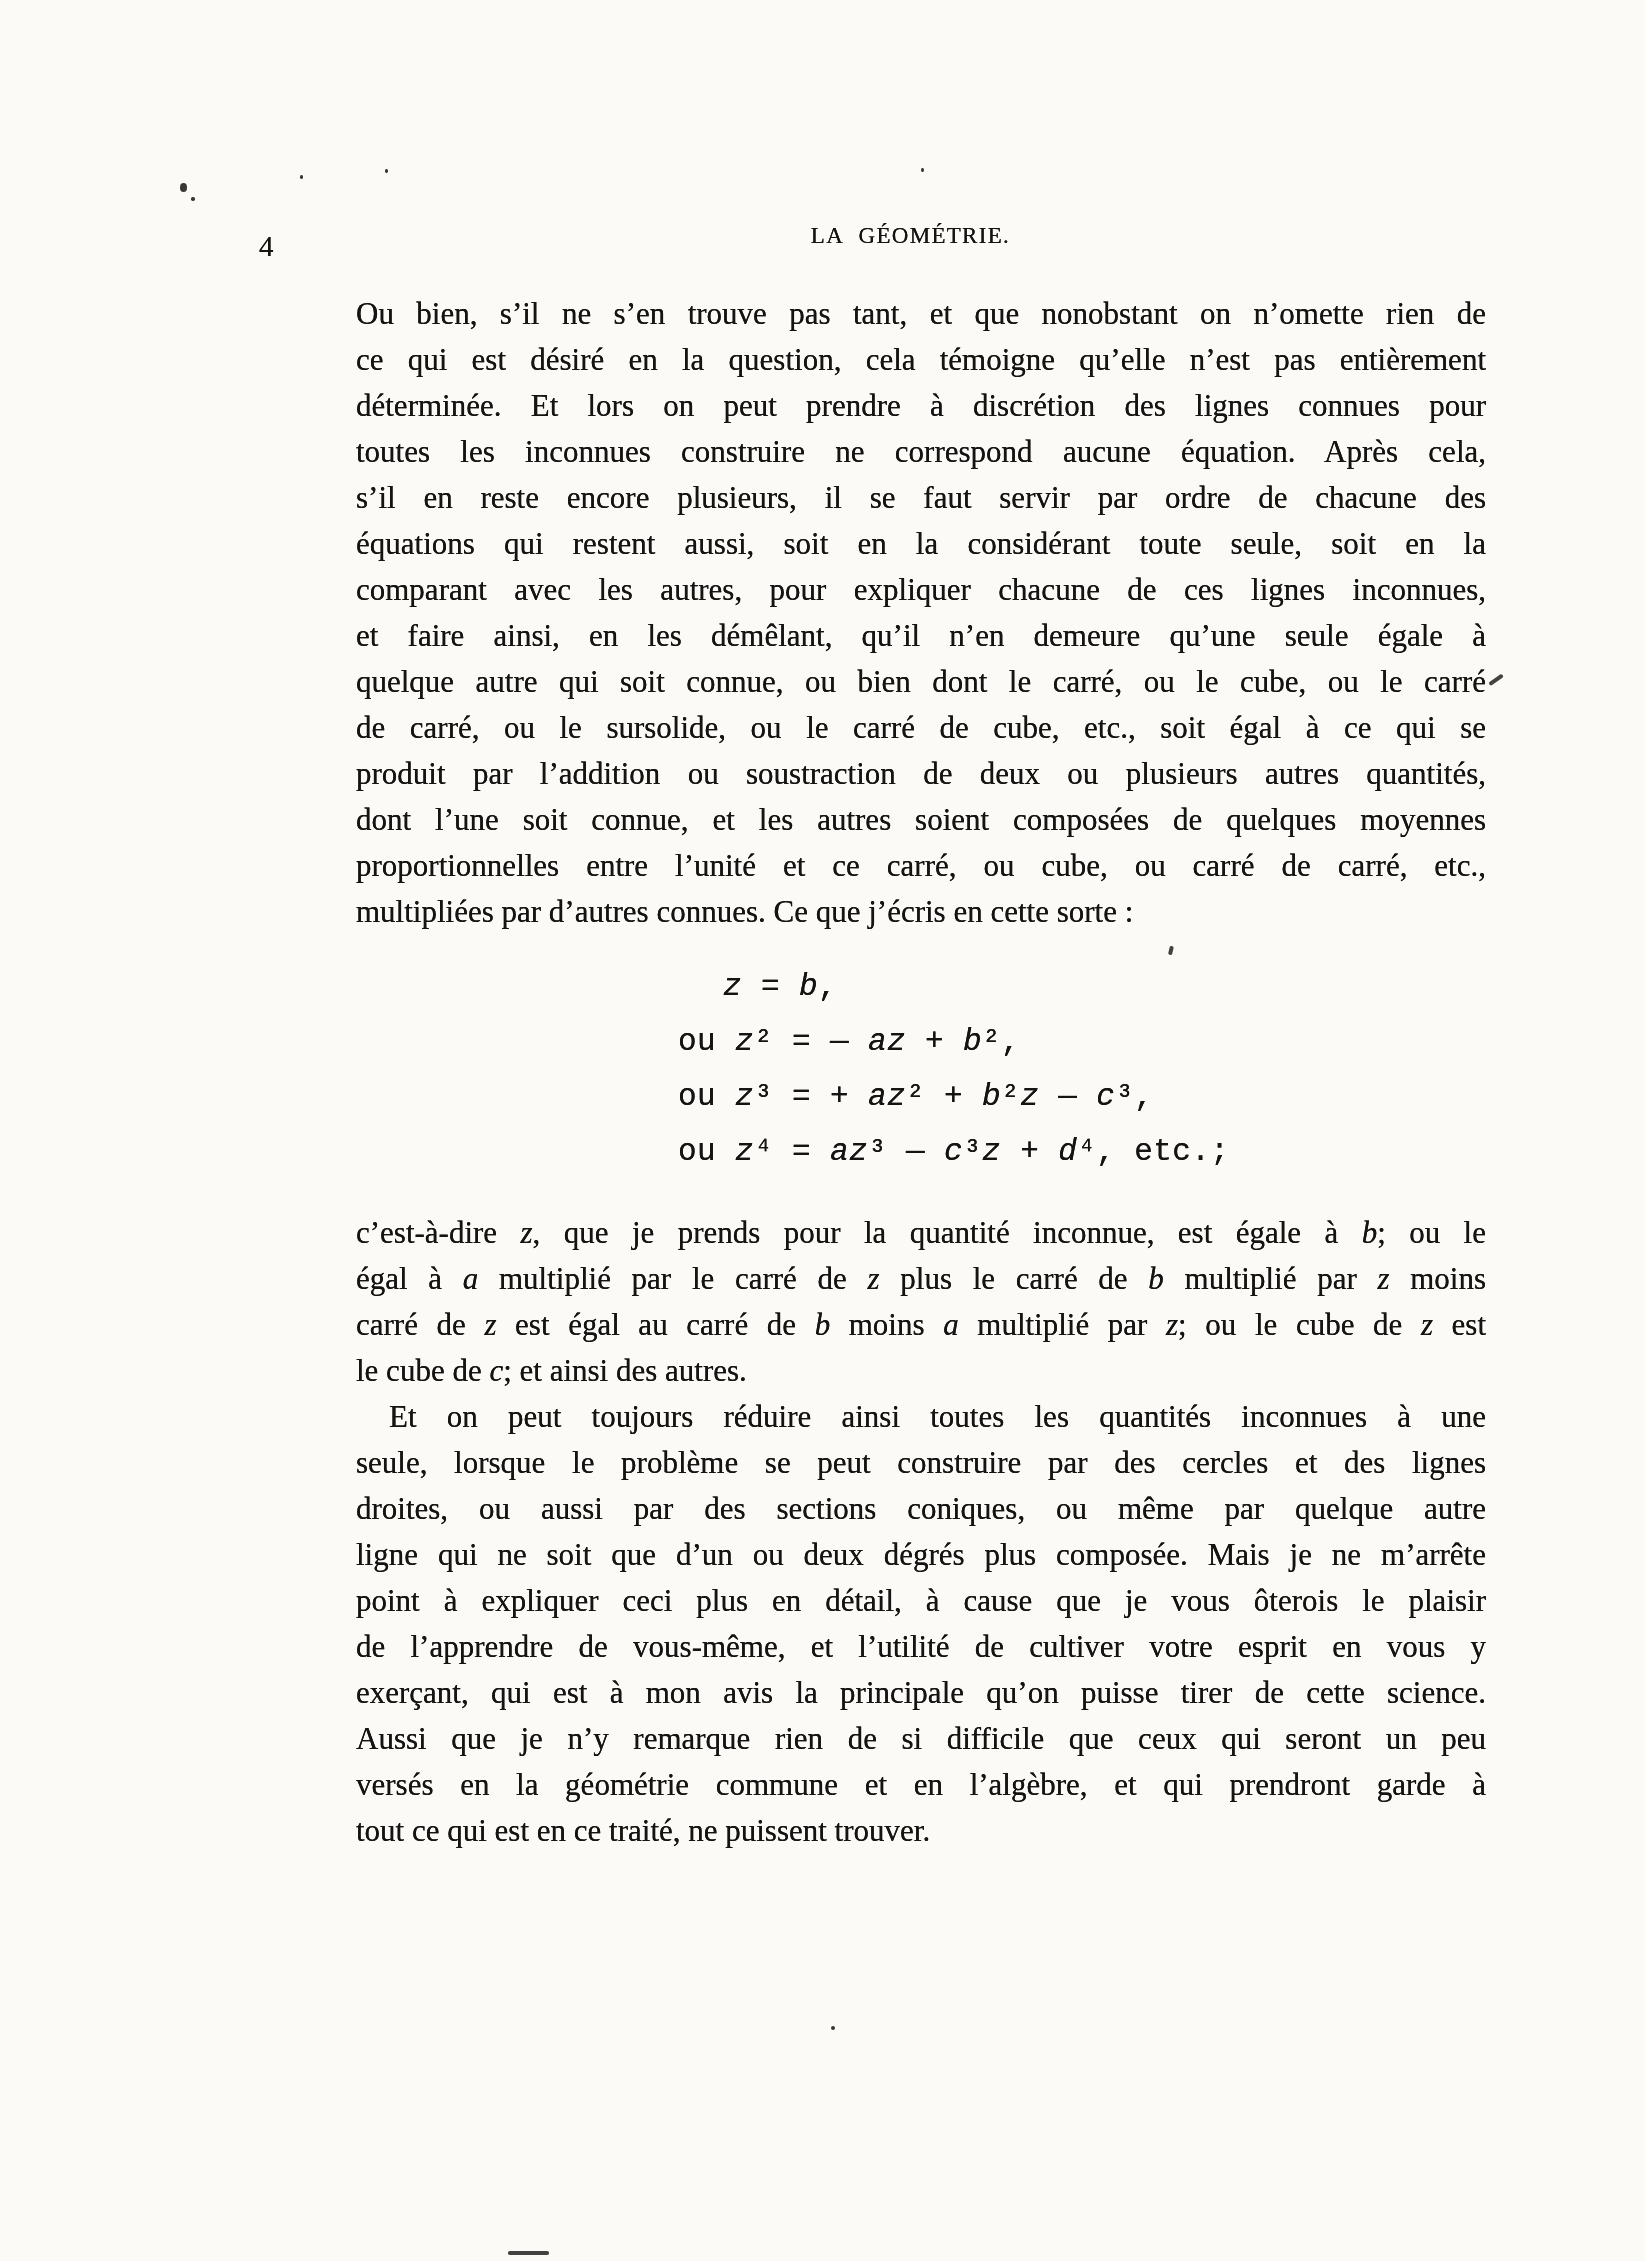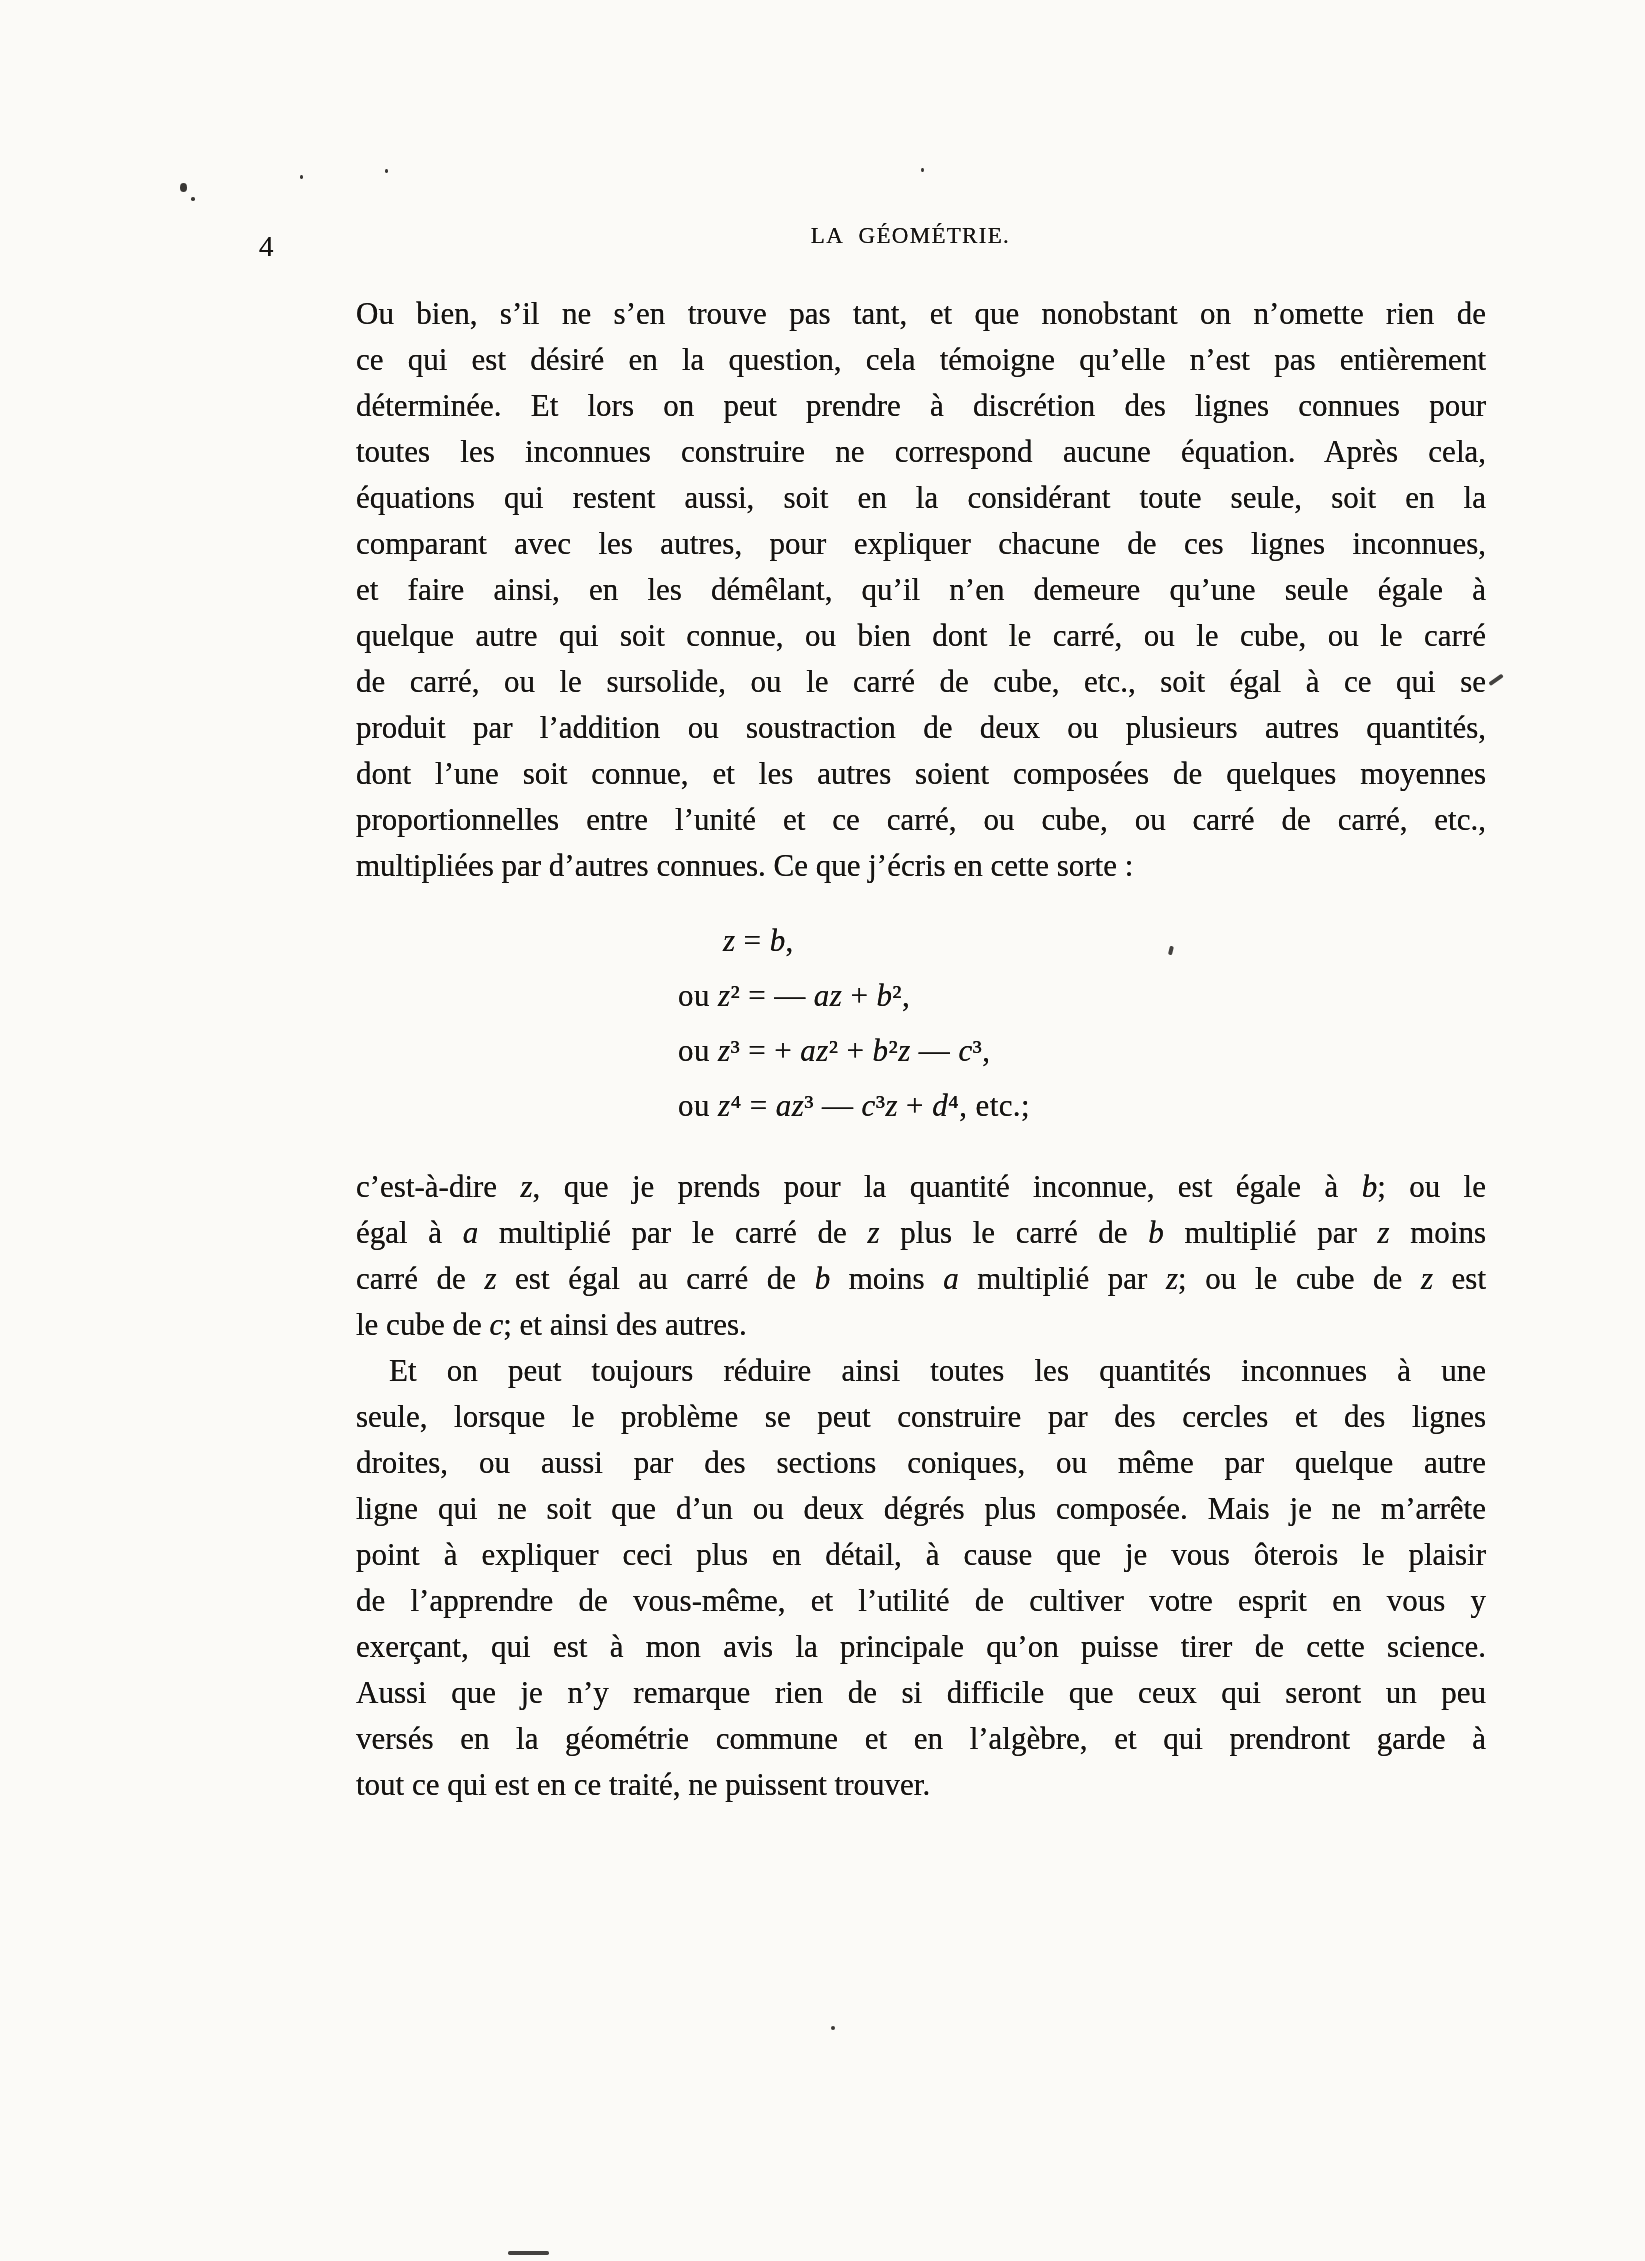--- a/index.html
+++ b/index.html
@@ -57,20 +57,21 @@
   }
   .equations {
     margin: 24px 0 31px 322px;
     line-height: 55px;
     letter-spacing: 0.4px;
   }
   .equations .line,
   .equations .line-last {
     text-align: left;
     text-align-last: left;
+    font-family: Liberation Mono, monospace;
   }
   .equations .line:first-child {
     padding-left: 45px;
   }
   .para-3 .line:first-child {
     text-indent: 33px;
   }
   i { font-style: italic; }
   
   .speck {
@@ -94,20 +95,21 @@
   <div class="header-number">4</div>
 
   <div class="header-title">LA GÉOMÉTRIE.</div>
 
   <div class="text-block">
     <div class="paragraph para-1">
         <div class="line">Ou bien, s’il ne s’en trouve pas tant, et que nonobstant on n’omette rien de</div>
         <div class="line">ce qui est désiré en la question, cela témoigne qu’elle n’est pas entièrement</div>
         <div class="line">déterminée. Et lors on peut prendre à discrétion des lignes connues pour</div>
         <div class="line">toutes les inconnues construire ne correspond aucune équation. Après cela,</div>
+        <div class="line">s’il en reste encore plusieurs, il se faut servir par ordre de chacune des</div>
         <div class="line">équations qui restent aussi, soit en la considérant toute seule, soit en la</div>
         <div class="line">comparant avec les autres, pour expliquer chacune de ces lignes inconnues,</div>
         <div class="line">et faire ainsi, en les démêlant, qu’il n’en demeure qu’une seule égale à</div>
         <div class="line">quelque autre qui soit connue, ou bien dont le carré, ou le cube, ou le carré</div>
         <div class="line">de carré, ou le sursolide, ou le carré de cube, etc., soit égal à ce qui se</div>
         <div class="line">produit par l’addition ou soustraction de deux ou plusieurs autres quantités,</div>
         <div class="line">dont l’une soit connue, et les autres soient composées de quelques moyennes</div>
         <div class="line">proportionnelles entre l’unité et ce carré, ou cube, ou carré de carré, etc.,</div>
         <div class="line line-last">multipliées par d’autres connues. Ce que j’écris en cette sorte :</div>
       </div>

